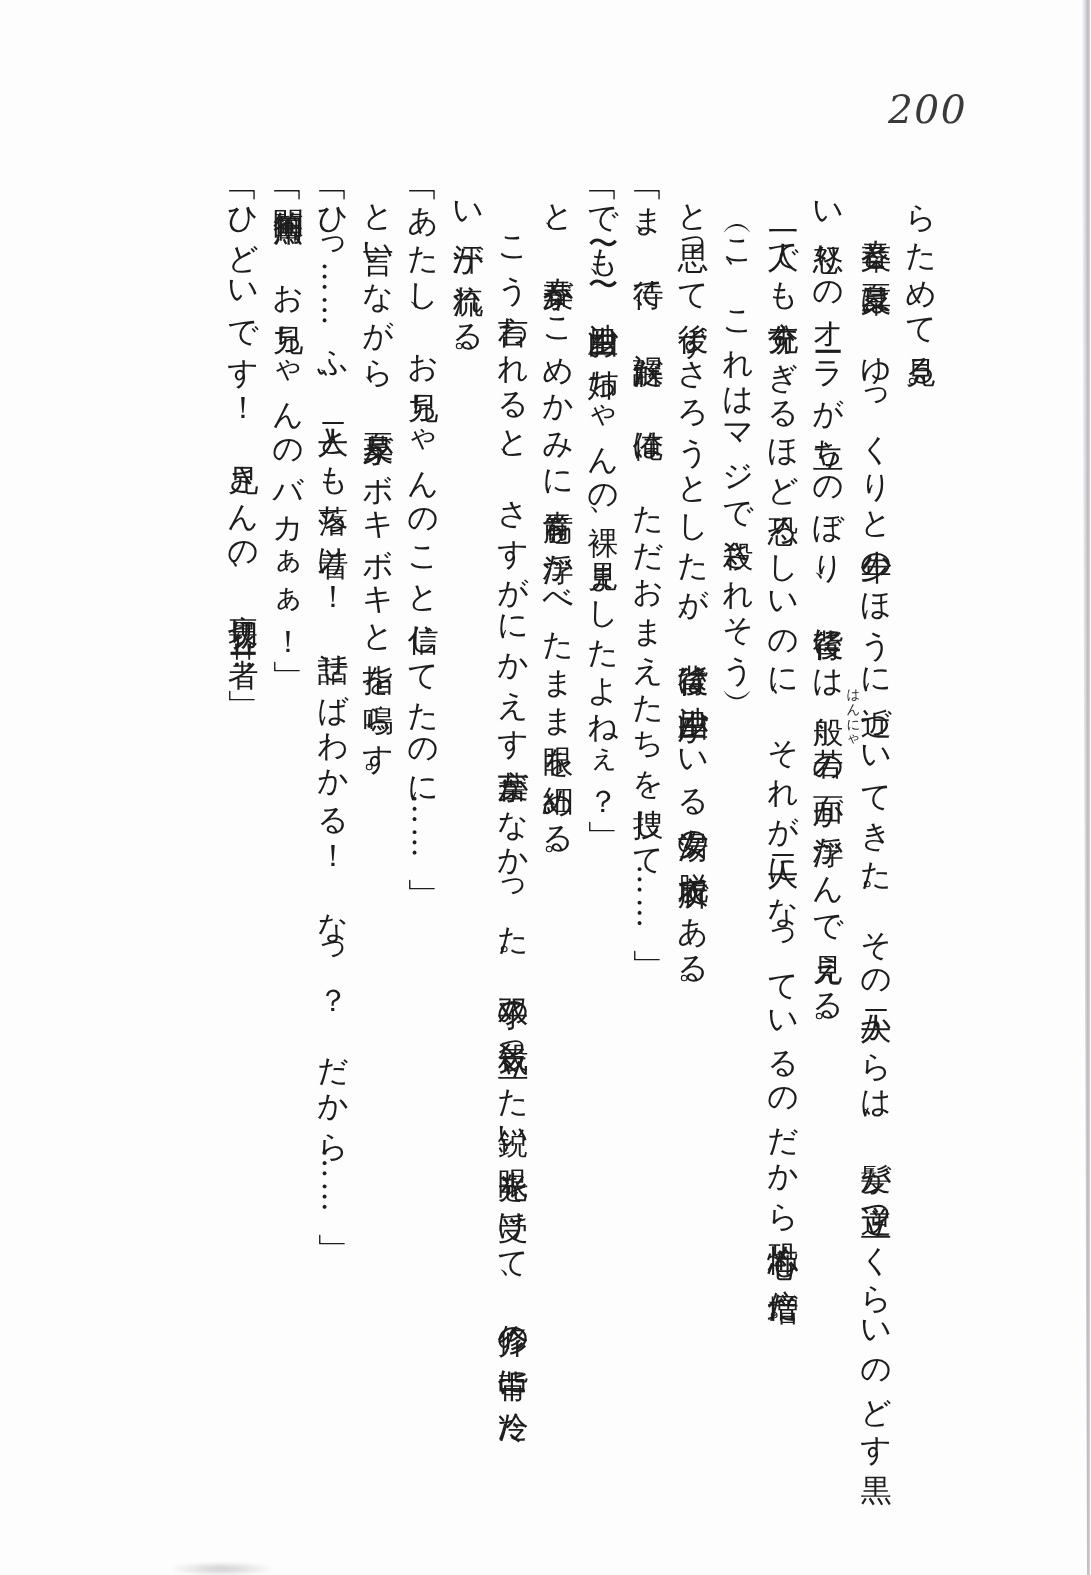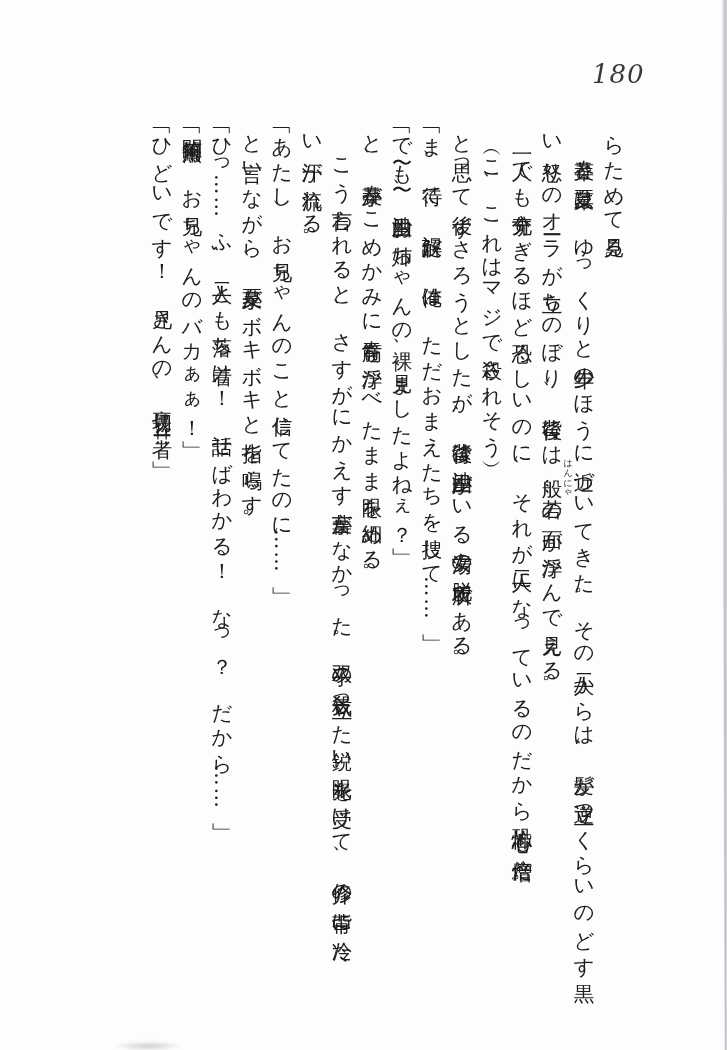--- a/index.html
+++ b/index.html
@@ -37,21 +37,21 @@
     border-radius: 50%;
     background: radial-gradient(ellipse at center,
       rgba(150,150,155,0.45), rgba(150,150,155,0) 70%);
     filter: blur(1px);
   }
 </style>
 </head>
 <body>
 
 <div class="scan-page">
-  <div class="page-number">180</div>
+  <div class="page-number">200</div>
 
   <div class="text-body">
       <p>らためて見る。</p>
       <p>　春菜と夏菜は、ゆっくりと少年のほうに近づいてきた。その二人からは、髪が逆立つくらいのどす黒い怒りのオーラが立ちのぼり、背後には<ruby>般若<rt>はんにゃ</rt></ruby>の面が浮かんで見える。</p>
       <p>　一人でも充分すぎるほど恐ろしいのに、それが二人になっているのだから恐怖心も倍増だ。</p>
       <p>　（こ、これはマジで殺されそう）</p>
       <p>と思って後ずさろうとしたが、背後は沙由里がいる女湯の脱衣所である。</p>
       <p>「ま、待て、誤解だ。俺は、ただおまえたちを捜して……」</p>
       <p>「で〜も〜、沙由里お姉ちゃんの裸、見ましたよねぇ？」</p>
       <p>と、春菜がこめかみに青筋を浮かべたまま眼を細める。</p>

